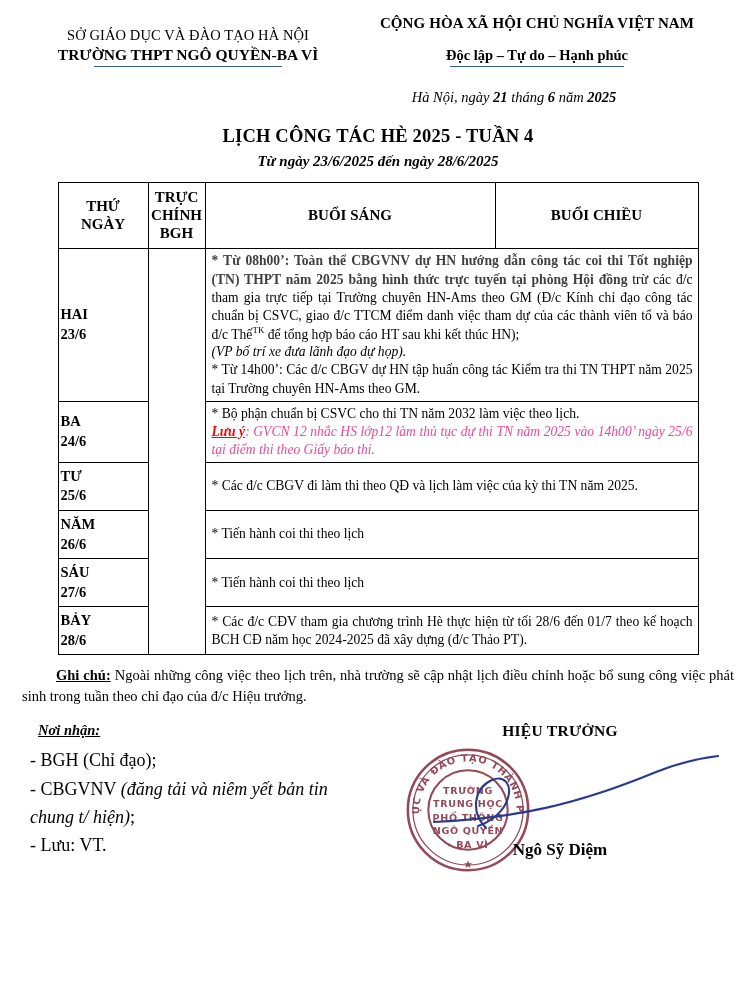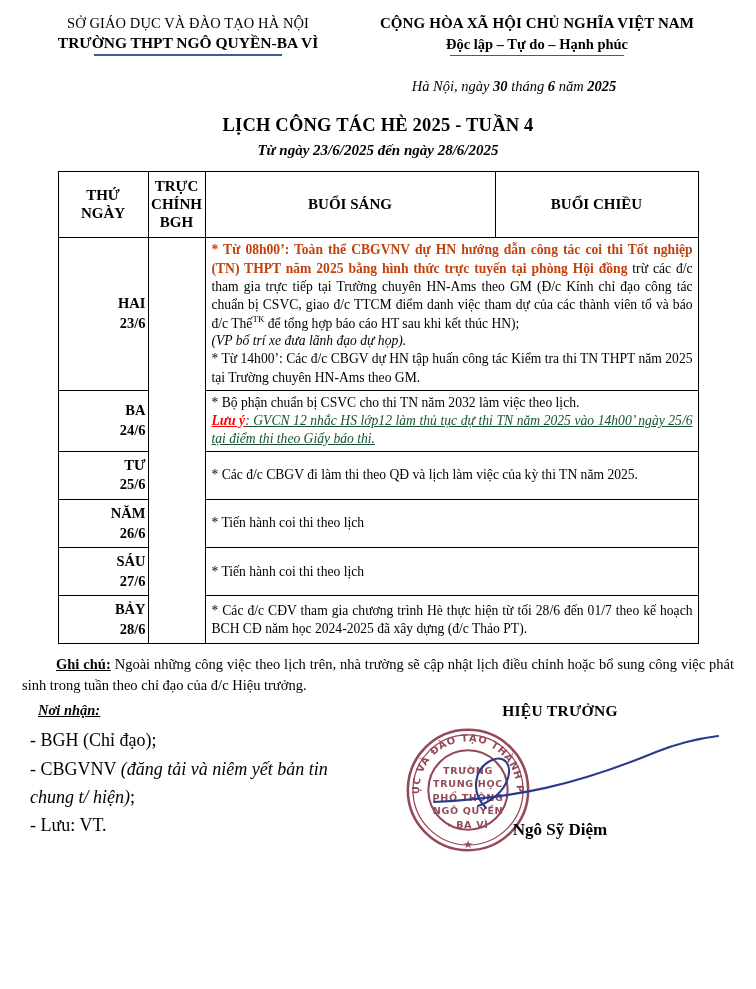--- a/index.html
+++ b/index.html
@@ -13,20 +13,21 @@
     position: relative;
     overflow: hidden;
   }
 
   .page { padding: 0; position: relative; width: 756px; height: 989px; }
 
   
   .doc-header {
     display: flex;
     padding: 14px 20px 0 20px;
+    align-items: flex-end;
   }
   .hdr-left {
     width: 318px;
     text-align: center;
     padding-left: 18px;
   }
   .hdr-right {
     flex: 1;
     text-align: center;
   }
@@ -56,21 +57,21 @@
     font-weight: bold;
     line-height: 1.32;
     letter-spacing: .1px;
   }
   .hdr-r2 {
     font-size: 14.5px;
     font-weight: bold;
     line-height: 1.35;
     position: relative;
     display: inline-block;
-    margin-top: 1px;
+    margin-top: 12px;
   }
   .hdr-r2::after {
     content: "";
     position: absolute;
     left: 2%;
     right: 2%;
     bottom: -2px;
     height: 1.4px;
     background: #3b5c9c;
   }
@@ -123,49 +124,49 @@
     text-align: center;
     font-weight: bold;
     font-size: 15px;
     line-height: 1.18;
     padding: 6px 2px;
     height: 60px;
   }
   th.col-day, th.col-bgh { font-size: 14.5px; }
 
   td.daycell {
-    text-align: right;
+    text-align: left;
     font-weight: bold;
     font-size: 14.5px;
     line-height: 1.35;
     padding: 4px 2px;
   }
   td.bghcell { background: #fff; }
   td.content {
     padding: 3px 5px 3px 6px;
     font-size: 13.6px;
     line-height: 1.33;
     text-align: justify;
     vertical-align: top;
   }
   td.content.mid { vertical-align: middle; }
-  .redb { color: #c2410c; font-weight: bold; }
+  .redb { color: #404040; font-weight: bold; }
   .ital { font-style: italic; }
-  .redital { color: #14532d; font-style: italic; text-decoration: underline; }
+  .redital { color: #ec4899; font-style: italic; }
   .luuy {
     color: #ff0000;
     font-weight: bold;
     font-style: italic;
     text-decoration: underline;
   }
   sup { font-size: 9px; vertical-align: super; }
 
   
   .ghichu {
-    margin: 10px 22px 7px 22px;
+    margin: 10px 22px 16px 22px;
     font-size: 14.5px;
     line-height: 1.42;
     text-align: justify;
     text-indent: 34px;
   }
   .ghichu u { font-weight: bold; text-decoration: underline; }
 
   
   .bottom {
     display: flex;
@@ -245,21 +246,21 @@
       <div class="hdr-line1">SỞ GIÁO DỤC VÀ ĐÀO TẠO HÀ NỘI</div>
       <div class="hdr-line2 ul">TRƯỜNG THPT NGÔ QUYỀN-BA VÌ</div>
     </div>
     <div class="hdr-right">
       <div class="hdr-r1">CỘNG HÒA XÃ HỘI CHỦ NGHĨA VIỆT NAM</div>
       <div class="hdr-r2">Độc lập – Tự do – Hạnh phúc</div>
     </div>
   </div>
 
   <div class="datestamp">
-    <span>Hà Nội, ngày </span><b>30</b><span> tháng </span><b>6</b><span> năm </span><b>2025</b>
+    <span>Hà Nội, ngày </span><b>21</b><span> tháng </span><b>6</b><span> năm </span><b>2025</b>
   </div>
 
   <div class="title-block">
     <div class="doc-title">LỊCH CÔNG TÁC HÈ 2025 - TUẦN 4</div>
     <div class="doc-subtitle">Từ ngày 23/6/2025 đến ngày 28/6/2025</div>
   </div>
 
   <div class="sched-wrap">
     <table class="sched">
       <thead>

